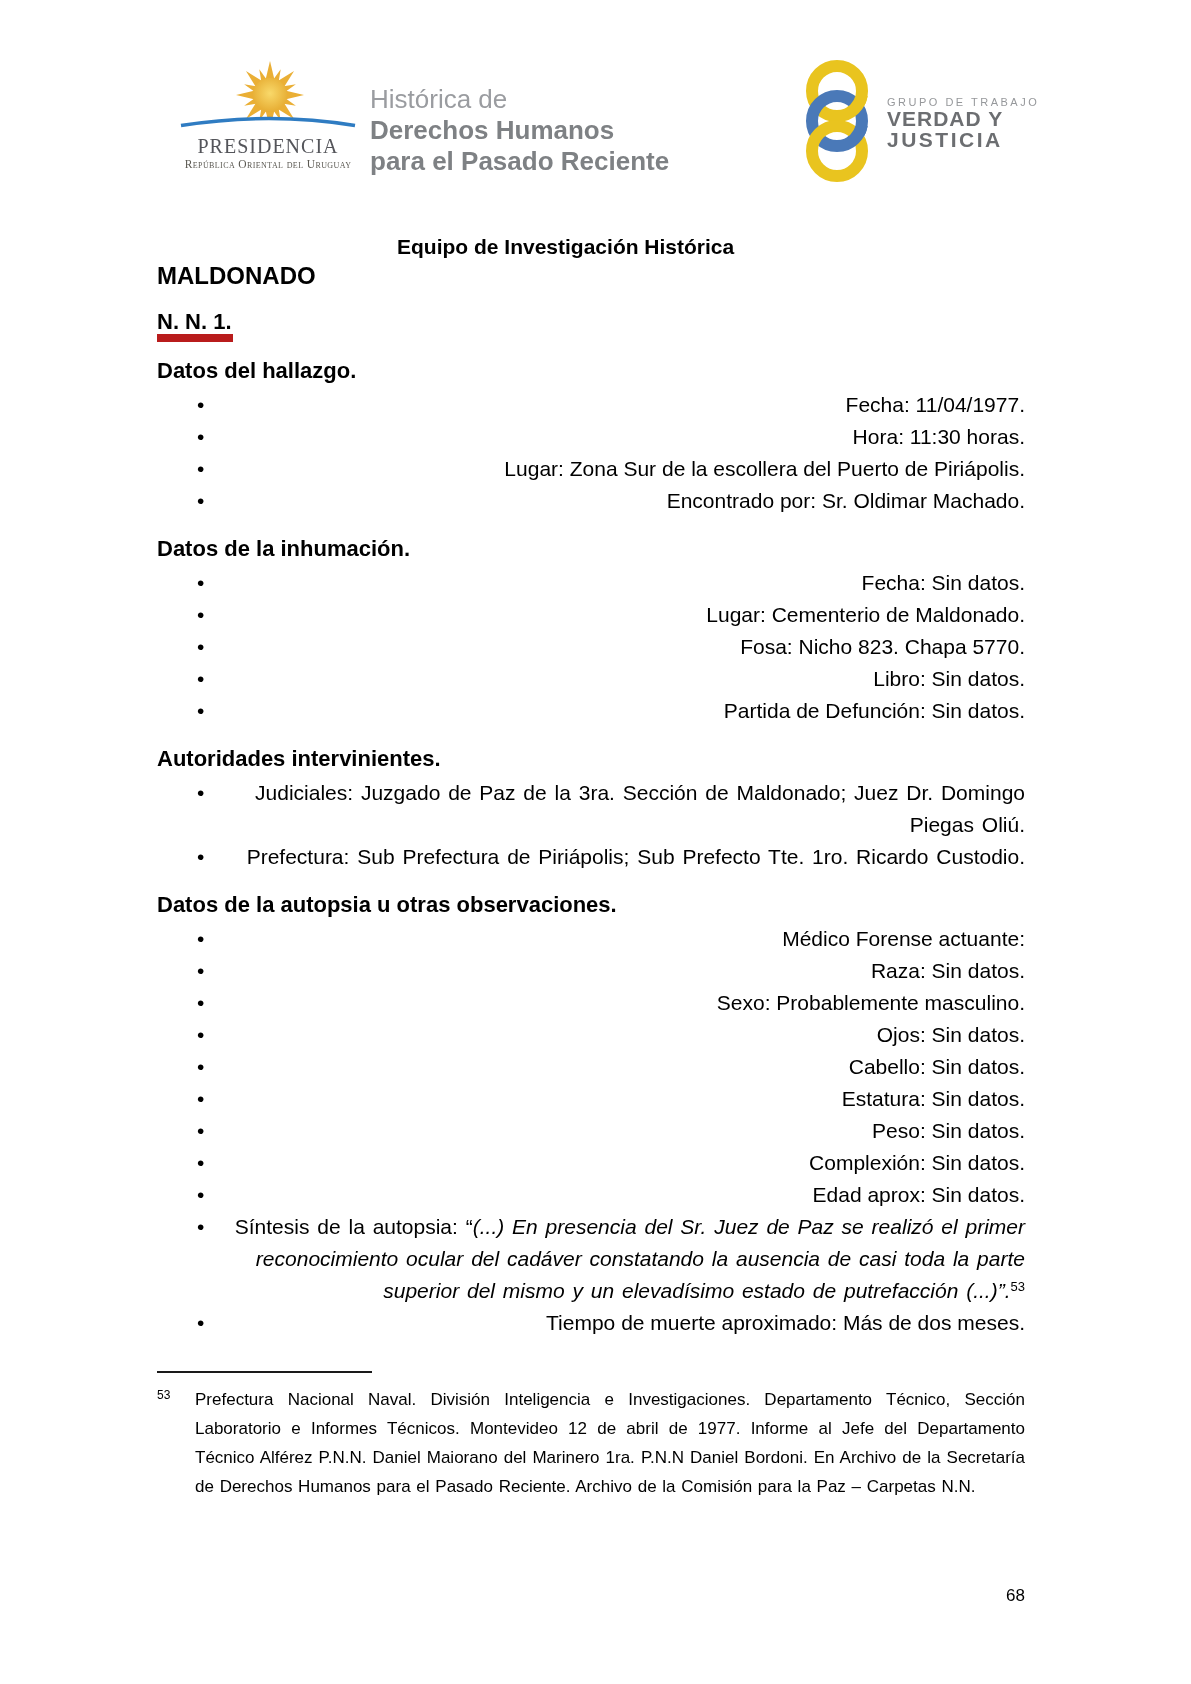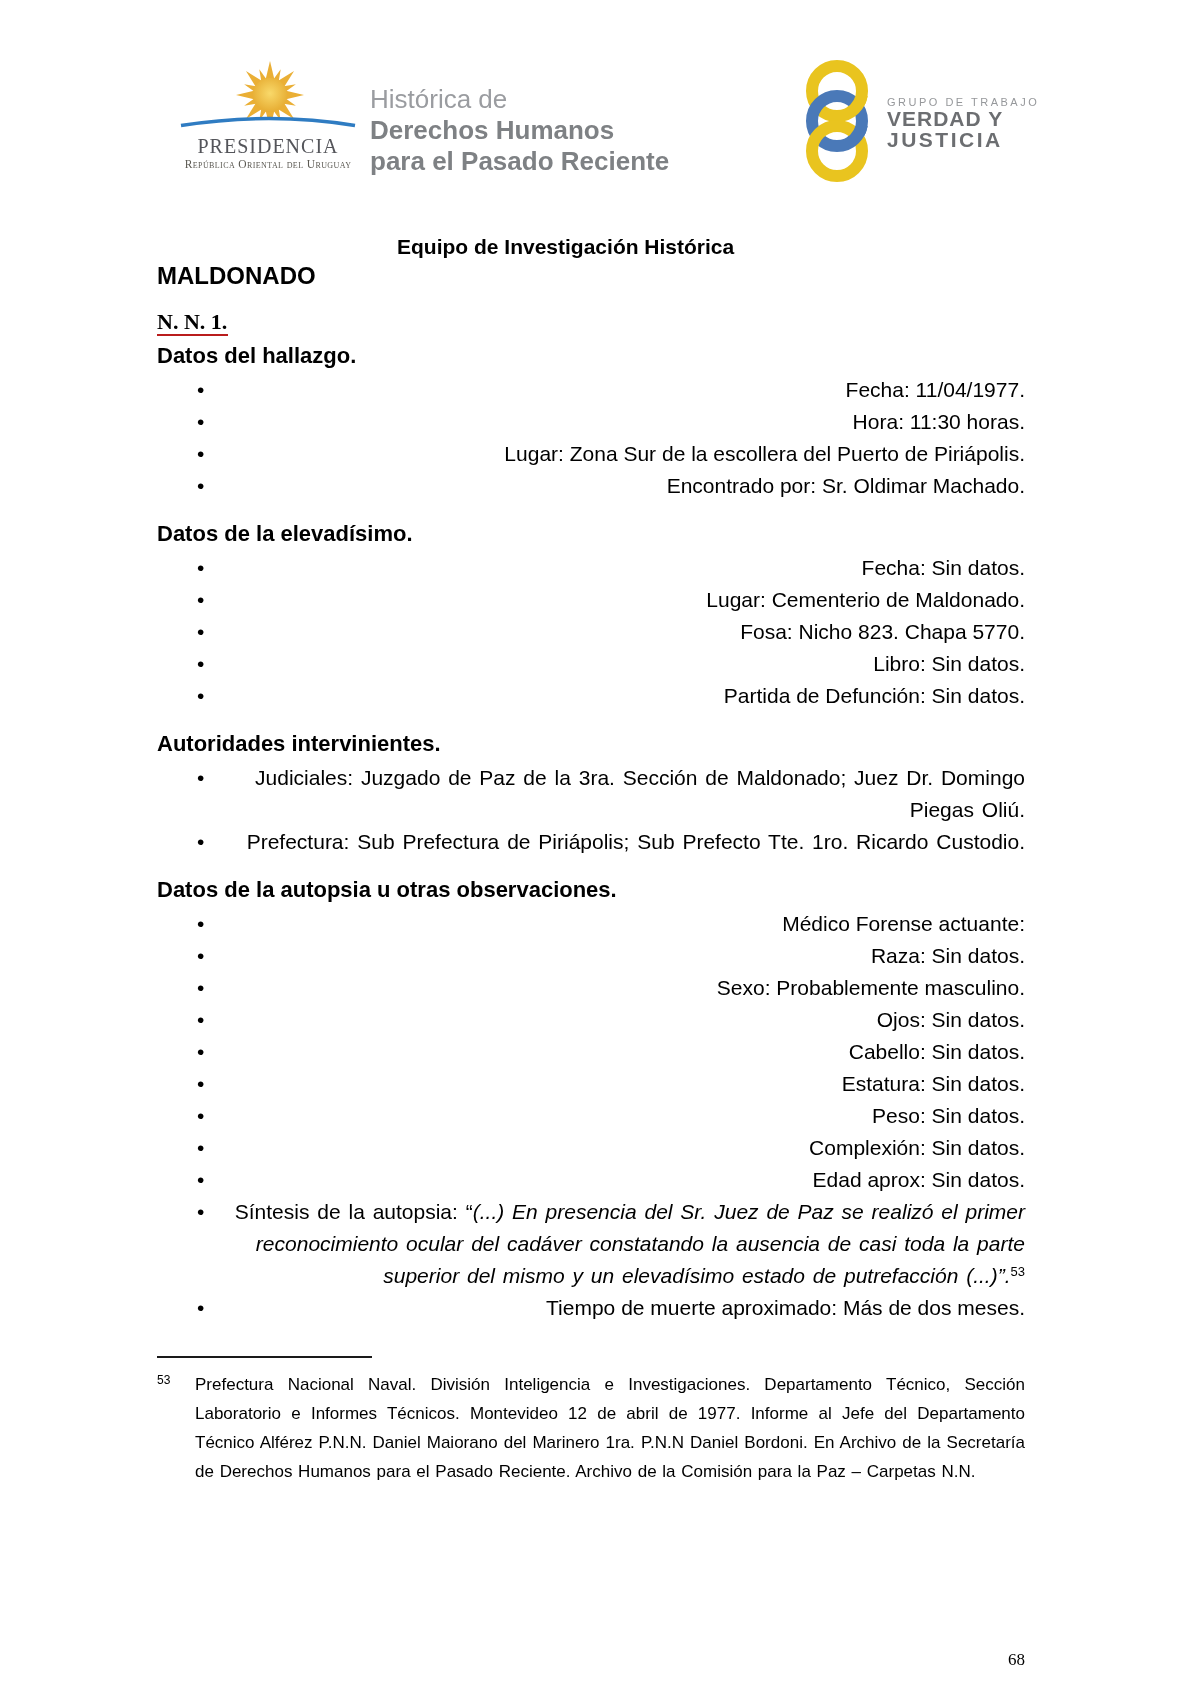--- a/index.html
+++ b/index.html
@@ -24,38 +24,38 @@
   .gt-kicker { font-size:11px; letter-spacing:2.5px; color:#96989b; line-height:12px; margin-bottom:0; white-space:nowrap; }
   .gt-l1 { font-size:21px; font-weight:bold; letter-spacing:1px; color:#6c6e71; line-height:21px; white-space:nowrap; }
   .gt-l2 { font-size:21px; font-weight:bold; letter-spacing:2.5px; color:#6c6e71; line-height:21px; white-space:nowrap; }
 
   
   .content { padding:0 166px 0 157px; }
 
   .team-title { margin-left:240px; margin-top:49px; font-size:21px; font-weight:bold; line-height:26px; }
   .h-region { font-size:24px; font-weight:bold; line-height:30px; margin-top:1px; }
   .h-case { font-size:22px; font-weight:bold; line-height:28px; margin-top:17px; }
-  .h-case span { border-bottom:2px solid #b91c1c; padding-right:1px;font-family:Liberation Serif, serif; }
+  .h-case span { border-bottom:8px solid #b91c1c; padding-right:1px; }
 
   .sec-title { font-size:22px; font-weight:bold; line-height:31px; margin-top:16px; margin-bottom:3px; }
-  .sec-title.first { margin-top:4px; }
+  .sec-title.first { margin-top:19px; }
 
   ul.blt { list-style:none; }
   ul.blt li { position:relative; padding-left:74px; font-size:21px; line-height:32px;text-align:right; }
   ul.blt li::before { content:"\2022"; position:absolute; left:40px; top:0; font-size:21px; line-height:32px; }
   .just { text-align:justify; word-spacing:2px; }
   .it { font-style:italic; }
   .fnref { font-size:13px; vertical-align:baseline; position:relative; top:-7px; line-height:0; }
 
   
   .fn-sep { margin-top:32px; width:215px; border-top:2px solid #1a1a1a; }
   .footnote { margin-top:12px; position:relative; padding-left:38px; font-size:17px; line-height:29px; text-align:justify; word-spacing:1px; }
   .fn-num { position:absolute; left:0; top:-4px; font-size:12px; }
 
-  .page-num { position:absolute; top:1650px; right:166px; font-size:17px; line-height:20px;font-family:Liberation Serif, serif; }
+  .page-num { position:absolute; top:1586px; right:166px; font-size:17px; line-height:20px; }
 </style>
 </head>
 <body>
 
 <div class="page">
 
   <div class="hdr">
 
     <div class="logo-left">
       <svg width="180" height="76" viewBox="0 0 180 76">
@@ -128,21 +128,21 @@
     <div class="h-case"><span>N. N. 1.</span></div>
 
     <div class="sec-title first">Datos del hallazgo.</div>
     <ul class="blt">
       <li>Fecha: 11/04/1977.</li>
       <li>Hora: 11:30 horas.</li>
       <li>Lugar: Zona Sur de la escollera del Puerto de Piriápolis.</li>
       <li>Encontrado por: Sr. Oldimar Machado.</li>
     </ul>
 
-    <div class="sec-title">Datos de la elevadísimo.</div>
+    <div class="sec-title">Datos de la inhumación.</div>
     <ul class="blt">
       <li>Fecha: Sin datos.</li>
       <li>Lugar: Cementerio de Maldonado.</li>
       <li>Fosa: Nicho 823. Chapa 5770.</li>
       <li>Libro: Sin datos.</li>
       <li>Partida de Defunción: Sin datos.</li>
     </ul>
 
     <div class="sec-title">Autoridades intervinientes.</div>
     <ul class="blt">

